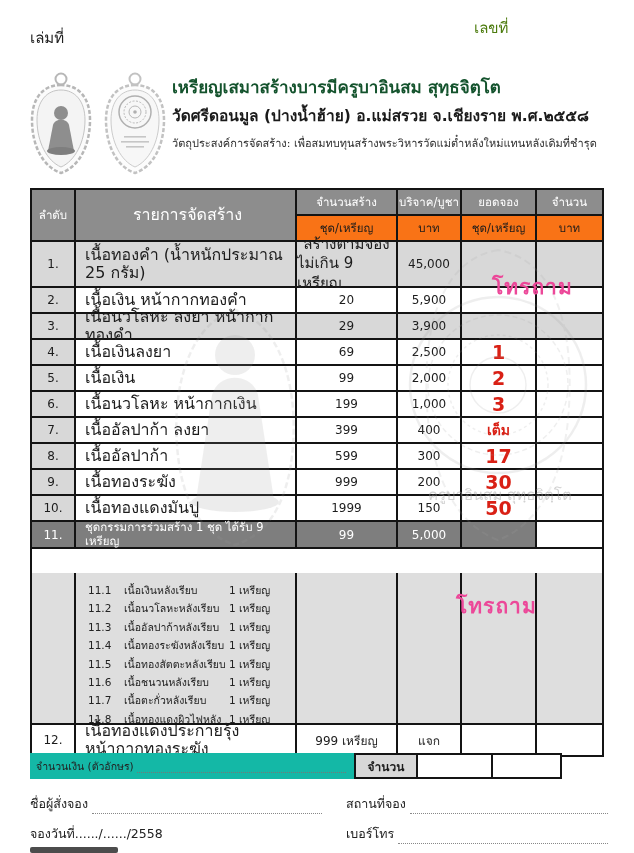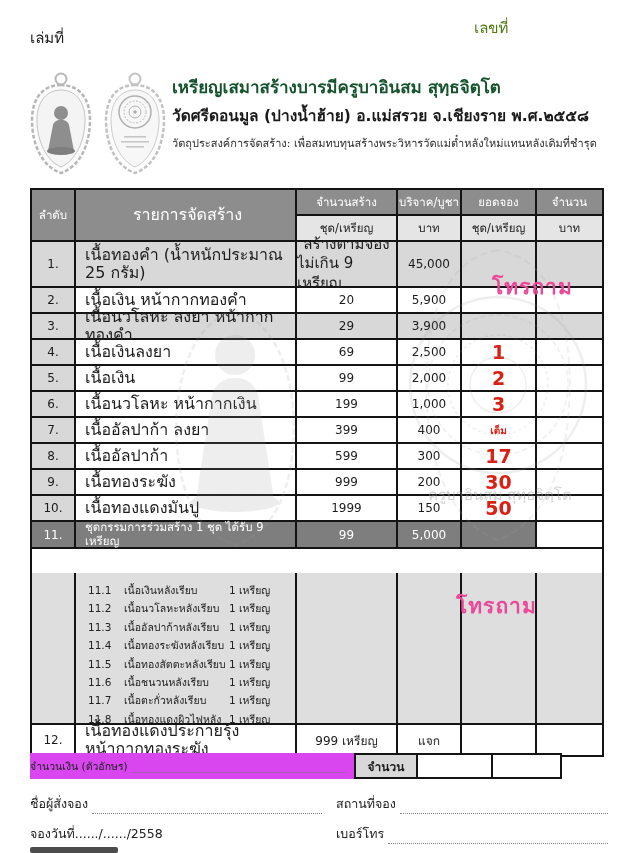--- a/index.html
+++ b/index.html
@@ -21,54 +21,54 @@
     grid-template-columns:44px 221px 101px 64px 75px 65px;
     grid-template-rows:26px 26px 46px 26px 26px 26px 26px 26px 26px 26px 26px 26px 27px 176px 30px;
     border:2px solid #141414;background:#fff;}
   .ct{border-right:2px solid #141414;border-bottom:2px solid #141414;display:flex;
       align-items:center;justify-content:center;font-size:12px;background:#fff;
       position:relative;z-index:2;}
   .ct.item{justify-content:flex-start;padding:0 5px 0 9px;font-size:16px;line-height:1.15;}
   .noR{border-right:none;}
   .noB{border-bottom:none;}
   .hdr{background:#8d8d8d;color:#fff;font-size:11.5px;}
-  .hdr2{background:#e5e5e5;color:#1b1b1b;font-size:11.5px;}
+  .hdr2{background:#f97316;color:#1b1b1b;font-size:11.5px;}
   .span2{grid-row:span 2;}
   .gray{background:#d8d8d8;}
   .subg{background:#dedede;margin-top:24px;}
   .dark{background:#7e7e7e;color:#fff;}
   .qty2{flex-direction:column;font-size:15px;line-height:1.3;}
   .red-val{color:#d92015;font-weight:bold;font-size:19px;font-style:normal;}
   
   .sub-list{flex-direction:column;align-items:stretch;justify-content:flex-start;
             padding:8px 4px 0 12px;}
   .sub-line{display:flex;font-size:10.5px;line-height:18.4px;color:#222;}
   .sub-no{width:36px;}
   .sub-name{flex:1;}
   .sub-qty{width:62px;}
   
   .red-note{position:absolute;color:#ec4899;font-weight:bold;font-size:21px;
             letter-spacing:1px;z-index:10;}
   .red-note-top{left:460px;top:80px;}
   .red-note-bottom{left:424px;top:399px;}
   
   .table-footer{position:absolute;left:30px;top:753px;width:578px;height:26px;display:flex;z-index:2;}
-  .tf-label{width:324px;background:#d946ef;display:flex;align-items:center;
-            font-size:10.5px;color:#222;box-sizing:border-box;}
+  .tf-label{width:324px;background:#14b8a6;display:flex;align-items:center;
+            font-size:10.5px;color:#222;padding-left:6px;box-sizing:border-box;}
   .tf-dots{flex:1;border-bottom:1.5px dotted #777;height:13px;margin:0 8px 0 3px;}
   .tf-amount{width:64px;background:#d8d8d8;border:2px solid #141414;box-sizing:border-box;
              display:flex;align-items:center;justify-content:center;font-size:12px;font-weight:bold;}
   .tf-c1{width:75px;background:#fff;border:2px solid #141414;border-left:none;box-sizing:border-box;}
   .tf-c2{width:69px;background:#fff;border:2px solid #141414;border-left:none;box-sizing:border-box;}
   
   .bottom-row{position:absolute;left:30px;width:578px;display:flex;align-items:flex-end;font-size:12.5px;color:#222;}
   .brow1{top:794px;}
   .brow2{top:824px;}
   .bf-left{width:292px;display:flex;align-items:flex-end;}
-  .bf-right{flex:1;display:flex;align-items:flex-end;margin-left:14px;}
+  .bf-right{flex:1;display:flex;align-items:flex-end;margin-left:24px;}
   .dotted{flex:1;border-bottom:1.5px dotted #888;height:14px;margin-left:4px;}
   .corner-strip{position:absolute;left:30px;top:847px;width:88px;height:6px;background:#4c4c4c;border-radius:2px;}
   
   .watermark{position:absolute;left:0;top:0;width:634px;height:853px;z-index:5;pointer-events:none;}
 </style>
 </head>
 <body>
 
 <div class="page">
 
@@ -159,21 +159,21 @@
     <div class="ct item">เนื้อนวโลหะ หน้ากากเงิน</div>
     <div class="ct">199</div>
     <div class="ct">1,000</div>
     <div class="ct red-val">3</div>
     <div class="ct noR"></div>
 
     <div class="ct gray">7.</div>
     <div class="ct item">เนื้ออัลปาก้า ลงยา</div>
     <div class="ct">399</div>
     <div class="ct">400</div>
-    <div class="ct red-val" style="font-size:10px;font-family:Liberation Mono, monospace;">เต็ม</div>
+    <div class="ct red-val" style="font-size:14px;font-family:Liberation Mono, monospace;">เต็ม</div>
     <div class="ct noR"></div>
 
     <div class="ct gray">8.</div>
     <div class="ct item">เนื้ออัลปาก้า</div>
     <div class="ct">599</div>
     <div class="ct">300</div>
     <div class="ct red-val">17</div>
     <div class="ct noR"></div>
 
     <div class="ct gray">9.</div>

